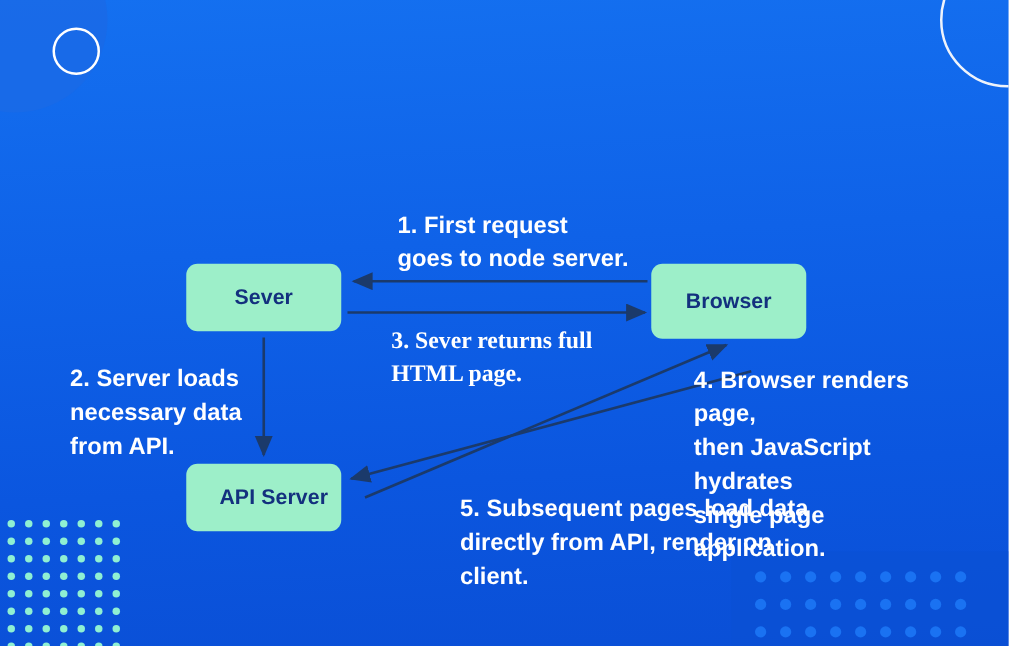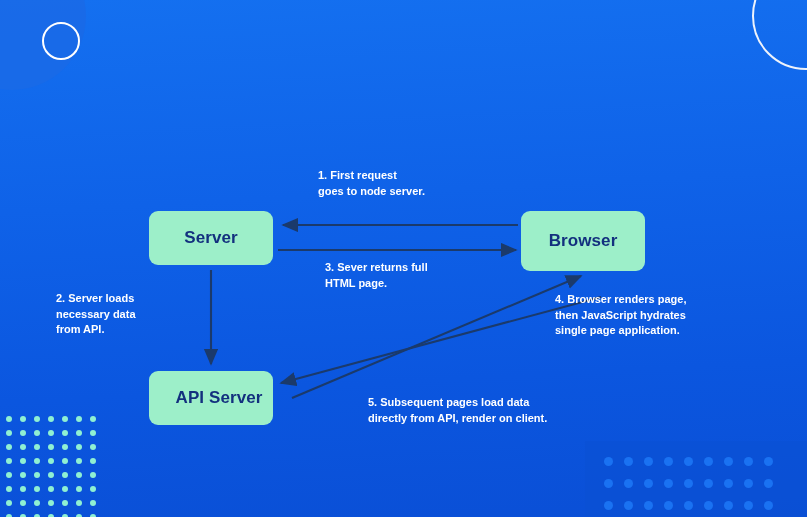--- a/index.html
+++ b/index.html
@@ -135,28 +135,28 @@
     letter-spacing: 0.1px;
   }
   #node-server  { left: 149px; top: 211px; width: 124px; height: 54px; }
   #node-browser { left: 521px; top: 211px; width: 124px; height: 60px; }
   #node-api     { left: 149px; top: 371px; width: 124px; height: 54px; padding-left: 16px; }
 
   
   .step-label {
     position: absolute;
     color: #ffffff;
-    font-size: 11px;
+    font-size: 19px;
     font-weight: bold;
     line-height: 1.42;
     white-space: pre-line;
   }
   #label-1 { left: 318px; top: 168px; width: 200px; }
   #label-2 { left: 56px;  top: 291px; width: 150px; }
-  #label-3 { left: 325px; top: 260px; width: 190px; }
+  #label-3 { left: 313px; top: 260px; width: 190px; font-family: Liberation Serif, serif; }
   #label-4 { left: 555px; top: 292px; width: 210px; }
   #label-5 { left: 332px; top: 395px; width: 290px; margin-left: 36px; }
 
   
   #arrows {
     position: absolute;
     left: 0;
     top: 0;
     width: 807px;
     height: 517px;
@@ -274,21 +274,21 @@
     <line x1="278" y1="250" x2="516" y2="250" stroke="#1b3a6b" stroke-width="2.1" marker-end="url(#ah)"></line>
 
     <line x1="211" y1="270" x2="211" y2="364" stroke="#1b3a6b" stroke-width="2.1" marker-end="url(#ah)"></line>
 
     <line x1="292" y1="398" x2="581" y2="276" stroke="#1b3a6b" stroke-width="2.1" marker-end="url(#ah)"></line>
 
     <line x1="601" y1="297" x2="281" y2="383" stroke="#1b3a6b" stroke-width="2.1" marker-end="url(#ah)"></line>
   </svg>
 
   <div class="node" id="node-server">
-    <span>Server</span>
+    <span>Sever</span>
   </div>
   <div class="node" id="node-browser">
     <span>Browser</span>
   </div>
   <div class="node" id="node-api">
     <span>API Server</span>
   </div>
 
   <div class="step-label" id="label-1">1.  First request
 goes to node server.</div>

